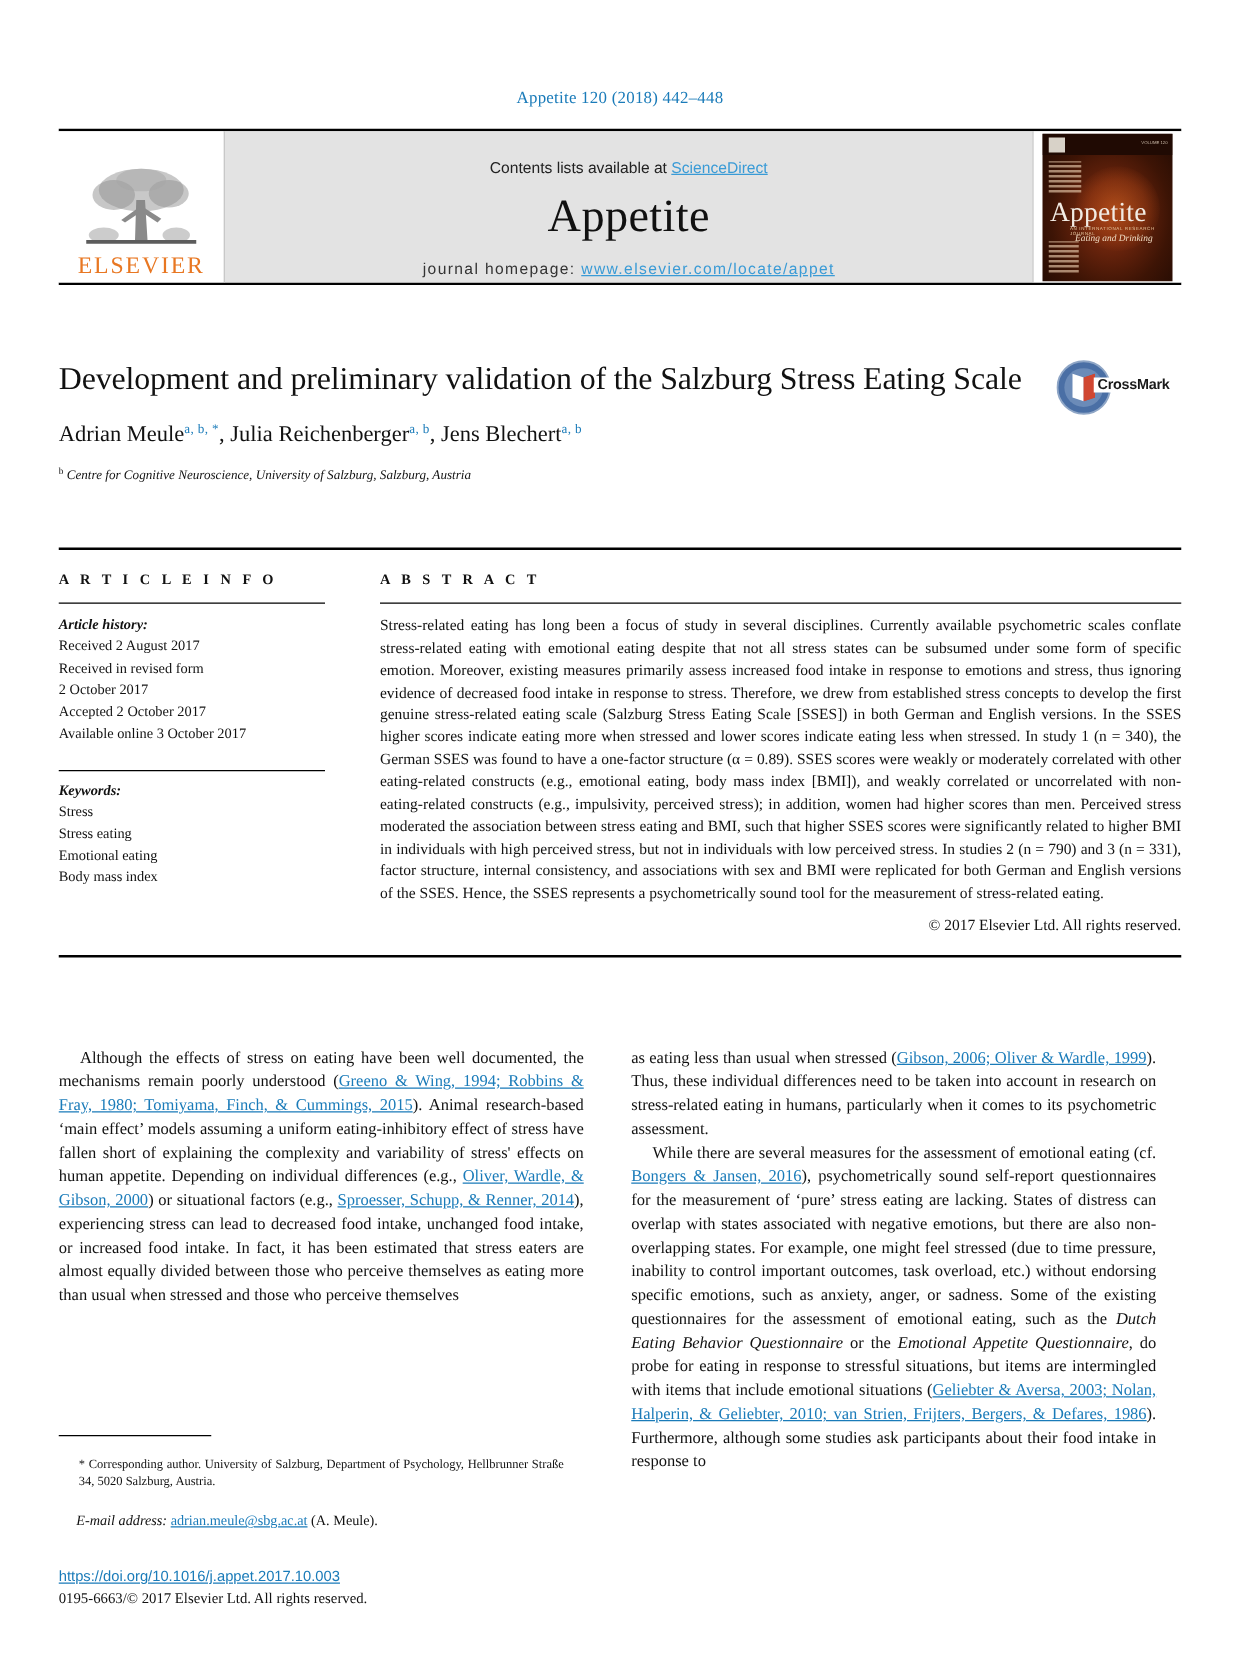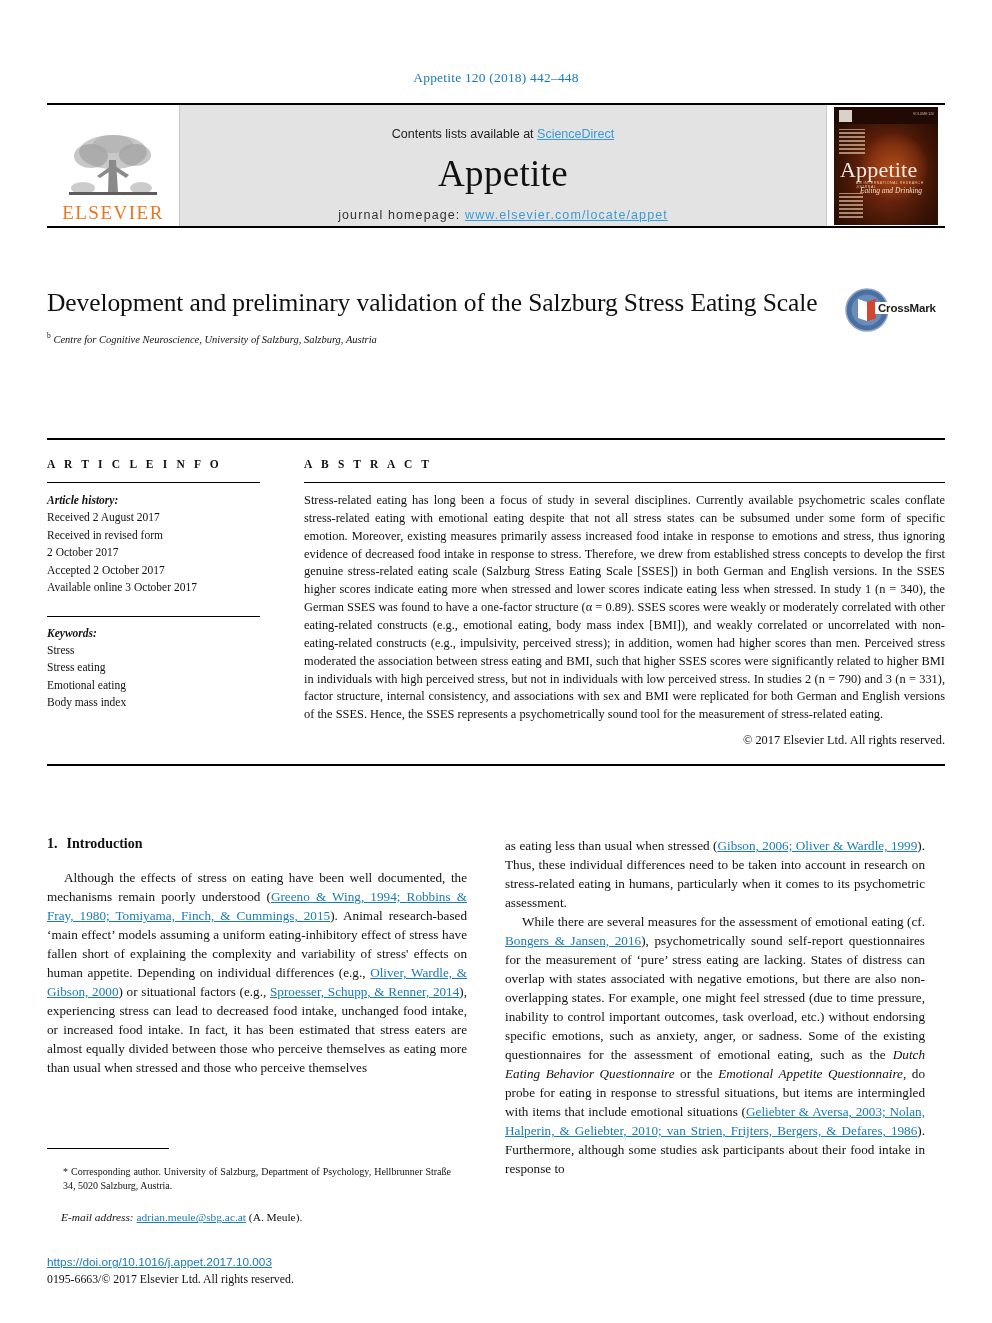--- a/index.html
+++ b/index.html
@@ -455,20 +455,23 @@
           <div class="cover-sub1">AN INTERNATIONAL RESEARCH JOURNAL</div>
           <div class="cover-sub2">Eating and Drinking</div>
         </div>
       </div>
 
     </div>
   </div>
 
   <div class="title-block">
     <h1 class="article-title">Development and preliminary validation of the Salzburg Stress Eating Scale</h1>
+    <div class="authors">
+      <span>Adrian Meule</span><sup>a, b, *</sup>, <span>Julia Reichenberger</span><sup>a, b</sup>, <span>Jens Blechert</span><sup>a, b</sup>
+    </div>
     <div class="affiliations">
       <div><sup>b</sup> <span>Centre for Cognitive Neuroscience, University of Salzburg, Salzburg, Austria</span></div>
     </div>
   </div>
 
   <div class="crossmark">
     <svg class="cm-badge" viewBox="0 0 44 44">
       <circle cx="22" cy="22" r="21" fill="#4a6fa5"></circle>
       <circle cx="22" cy="22" r="21" fill="none" stroke="#8fa6c6" stroke-width="1.5"></circle>
       <circle cx="22" cy="22" r="15.5" fill="#6b8bb8"></circle>
@@ -504,23 +507,20 @@
       <hr class="rule-thick">
       <div class="abstract-text">Stress-related eating has long been a focus of study in several disciplines. Currently available psychometric scales conflate stress-related eating with emotional eating despite that not all stress states can be subsumed under some form of specific emotion. Moreover, existing measures primarily assess increased food intake in response to emotions and stress, thus ignoring evidence of decreased food intake in response to stress. Therefore, we drew from established stress concepts to develop the first genuine stress-related eating scale (Salzburg Stress Eating Scale [SSES]) in both German and English versions. In the SSES higher scores indicate eating more when stressed and lower scores indicate eating less when stressed. In study 1 (n = 340), the German SSES was found to have a one-factor structure (α = 0.89). SSES scores were weakly or moderately correlated with other eating-related constructs (e.g., emotional eating, body mass index [BMI]), and weakly correlated or uncorrelated with non-eating-related constructs (e.g., impulsivity, perceived stress); in addition, women had higher scores than men. Perceived stress moderated the association between stress eating and BMI, such that higher SSES scores were significantly related to higher BMI in individuals with high perceived stress, but not in individuals with low perceived stress. In studies 2 (n = 790) and 3 (n = 331), factor structure, internal consistency, and associations with sex and BMI were replicated for both German and English versions of the SSES. Hence, the SSES represents a psychometrically sound tool for the measurement of stress-related eating.</div>
       <div class="abstract-copyright">© 2017 Elsevier Ltd. All rights reserved.</div>
     </div>
 
   </div>
 
   <div class="body-cols">
 
     <div class="col col-left">
-      <div class="body-heading">
-        <span class="num">1.</span><span>Introduction</span>
-      </div>
       <p class="body-p"><span>Although the effects of stress on eating have been well documented, the mechanisms remain poorly understood (</span><a class="cite" href="#">Greeno &amp; Wing, 1994; Robbins &amp; Fray, 1980; Tomiyama, Finch, &amp; Cummings, 2015</a><span>). Animal research-based ‘main effect’ models assuming a uniform eating-inhibitory effect of stress have fallen short of explaining the complexity and variability of stress' effects on human appetite. Depending on individual differences (e.g., </span><a class="cite" href="#">Oliver, Wardle, &amp; Gibson, 2000</a><span>) or situational factors (e.g., </span><a class="cite" href="#">Sproesser, Schupp, &amp; Renner, 2014</a><span>), experiencing stress can lead to decreased food intake, unchanged food intake, or increased food intake. In fact, it has been estimated that stress eaters are almost equally divided between those who perceive themselves as eating more than usual when stressed and those who perceive themselves</span></p>
     </div>
 
     <div class="col col-right">
       <p class="body-p cont"><span>as eating less than usual when stressed (</span><a class="cite" href="#">Gibson, 2006; Oliver &amp; Wardle, 1999</a><span>). Thus, these individual differences need to be taken into account in research on stress-related eating in humans, particularly when it comes to its psychometric assessment.</span></p>
       <p class="body-p"><span>While there are several measures for the assessment of emotional eating (cf. </span><a class="cite" href="#">Bongers &amp; Jansen, 2016</a><span>), psychometrically sound self-report questionnaires for the measurement of ‘pure’ stress eating are lacking. States of distress can overlap with states associated with negative emotions, but there are also non-overlapping states. For example, one might feel stressed (due to time pressure, inability to control important outcomes, task overload, etc.) without endorsing specific emotions, such as anxiety, anger, or sadness. Some of the existing questionnaires for the assessment of emotional eating, such as the </span><span class="it">Dutch Eating Behavior Questionnaire</span><span> or the </span><span class="it">Emotional Appetite Questionnaire</span><span>, do probe for eating in response to stressful situations, but items are intermingled with items that include emotional situations (</span><a class="cite" href="#">Geliebter &amp; Aversa, 2003; Nolan, Halperin, &amp; Geliebter, 2010; van Strien, Frijters, Bergers, &amp; Defares, 1986</a><span>). Furthermore, although some studies ask participants about their food intake in response to</span></p>
     </div>
 
   </div>
 

